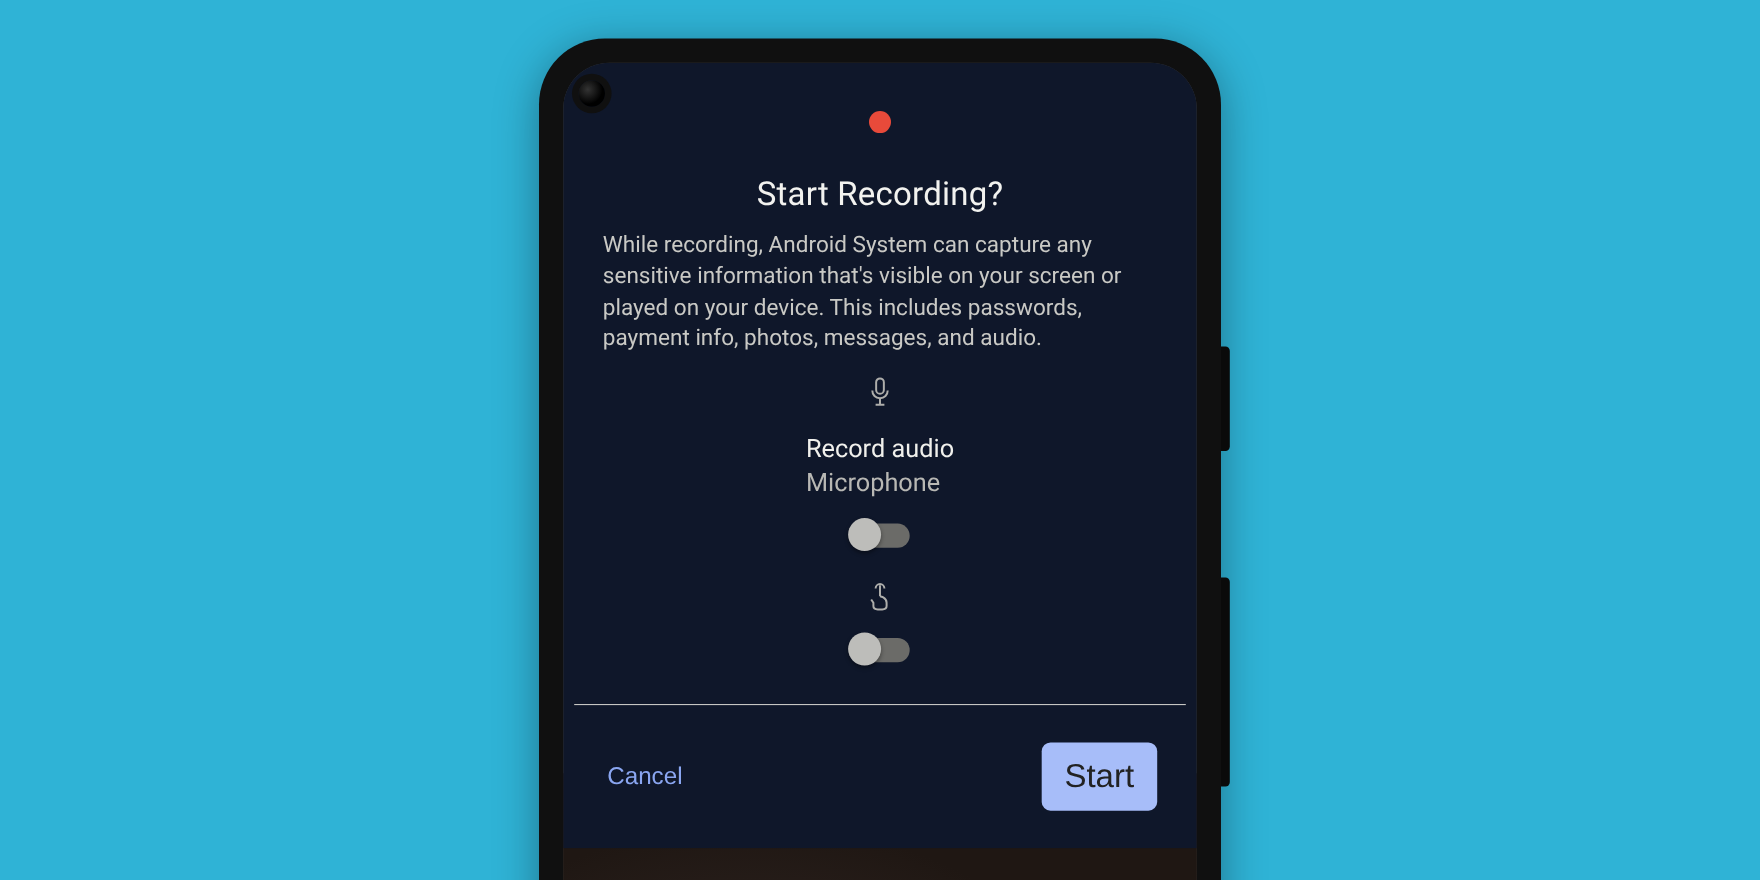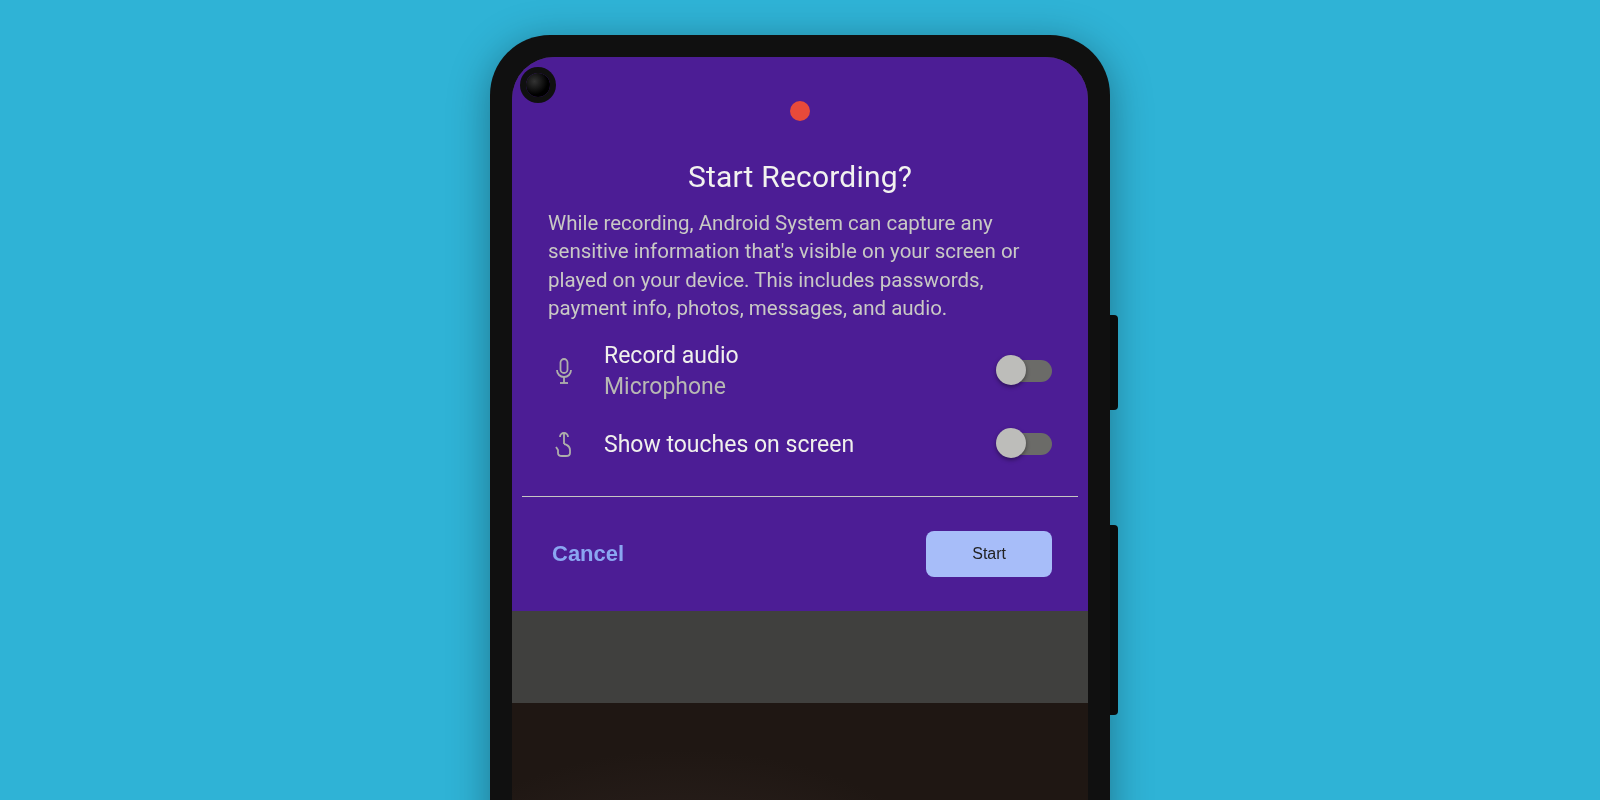--- a/index.html
+++ b/index.html
@@ -58,21 +58,21 @@
     transform: translateX(-50%);
     width: 20px;
     height: 20px;
     border-radius: 50%;
     background: #e84a3a;
     z-index: 25;
   }
   .dialog {
     position: absolute;
     left: 0; right: 0; top: 0;
-    background: #4c1d95;
+    background: #0f172a;
     padding-top: 102px;
     color: #e6e6e3;
   }
   .dialog h1 {
     text-align: center;
     font-weight: 400;
     font-size: 30px;
     color: #f2f2ef;
     letter-spacing: 0.2px;
   }
@@ -80,20 +80,21 @@
     margin: 15px 36px 0 36px;
     font-size: 20.5px;
     line-height: 1.38;
     color: #c9c9c5;
   }
   .row {
     display: flex;
     align-items: center;
     gap: 24px;
     padding: 20px 36px 10px 36px;
+    flex-direction: column;
   }
   .row .icon { width: 32px; display:flex; justify-content:center; color:#aeaeab; }
   .row .texts { flex: 1; }
   .row .title {
     font-size: 23px;
     color: #f0f0ec;
     font-weight: 400;
   }
   .row .sub {
     font-size: 23px;
@@ -128,31 +129,31 @@
     display: flex;
     justify-content: space-between;
     align-items: center;
     padding: 34px 36px 34px 36px;
   }
   .btn-cancel {
     background: none;
     border: none;
     color: #8aa6f1;
     font-size: 22px;
-    font-weight: 700;
+    font-weight: 400;
     cursor: pointer;
     padding: 10px 4px;
   }
   .btn-start {
     background: #a7bdf9;
     border: none;
     color: #222;
-    font-size: 16px;
+    font-size: 30px;
     font-weight: 500;
-    padding: 14px 46px;
+    padding: 14px 21px;
     border-radius: 8px;
     cursor: pointer;
   }
   .wallpaper {
     position: absolute;
     left: 0; right: 0; top: 646px; bottom:0;
     background:
       radial-gradient(ellipse at 30% 60%, #3a2d2a 0%, #1f1713 60%),
       linear-gradient(180deg, #2a2320 0%, #15100e 100%);
   }
@@ -194,23 +195,20 @@
       </div>
 
       <div class="row">
         <div class="icon">
           <svg width="24" height="28" viewBox="0 0 24 28" fill="none" stroke="#aeaeab" stroke-width="1.8">
             <path d="M12 4v10"></path>
             <path d="M8 7a4 4 0 0 1 8 0"></path>
             <path d="M12 14c0 0 6 1 6 6v3c0 2-2 3-4 3h-4c-2 0-4-1-4-3v-3l-2-3"></path>
           </svg>
         </div>
-        <div class="texts">
-          <div class="title">Show touches on screen</div>
-        </div>
         <div class="switch"></div>
       </div>
 
       <div class="divider"></div>
 
       <div class="actions">
         <button class="btn-cancel">Cancel</button>
         <button class="btn-start">Start</button>
       </div>
     </div>

